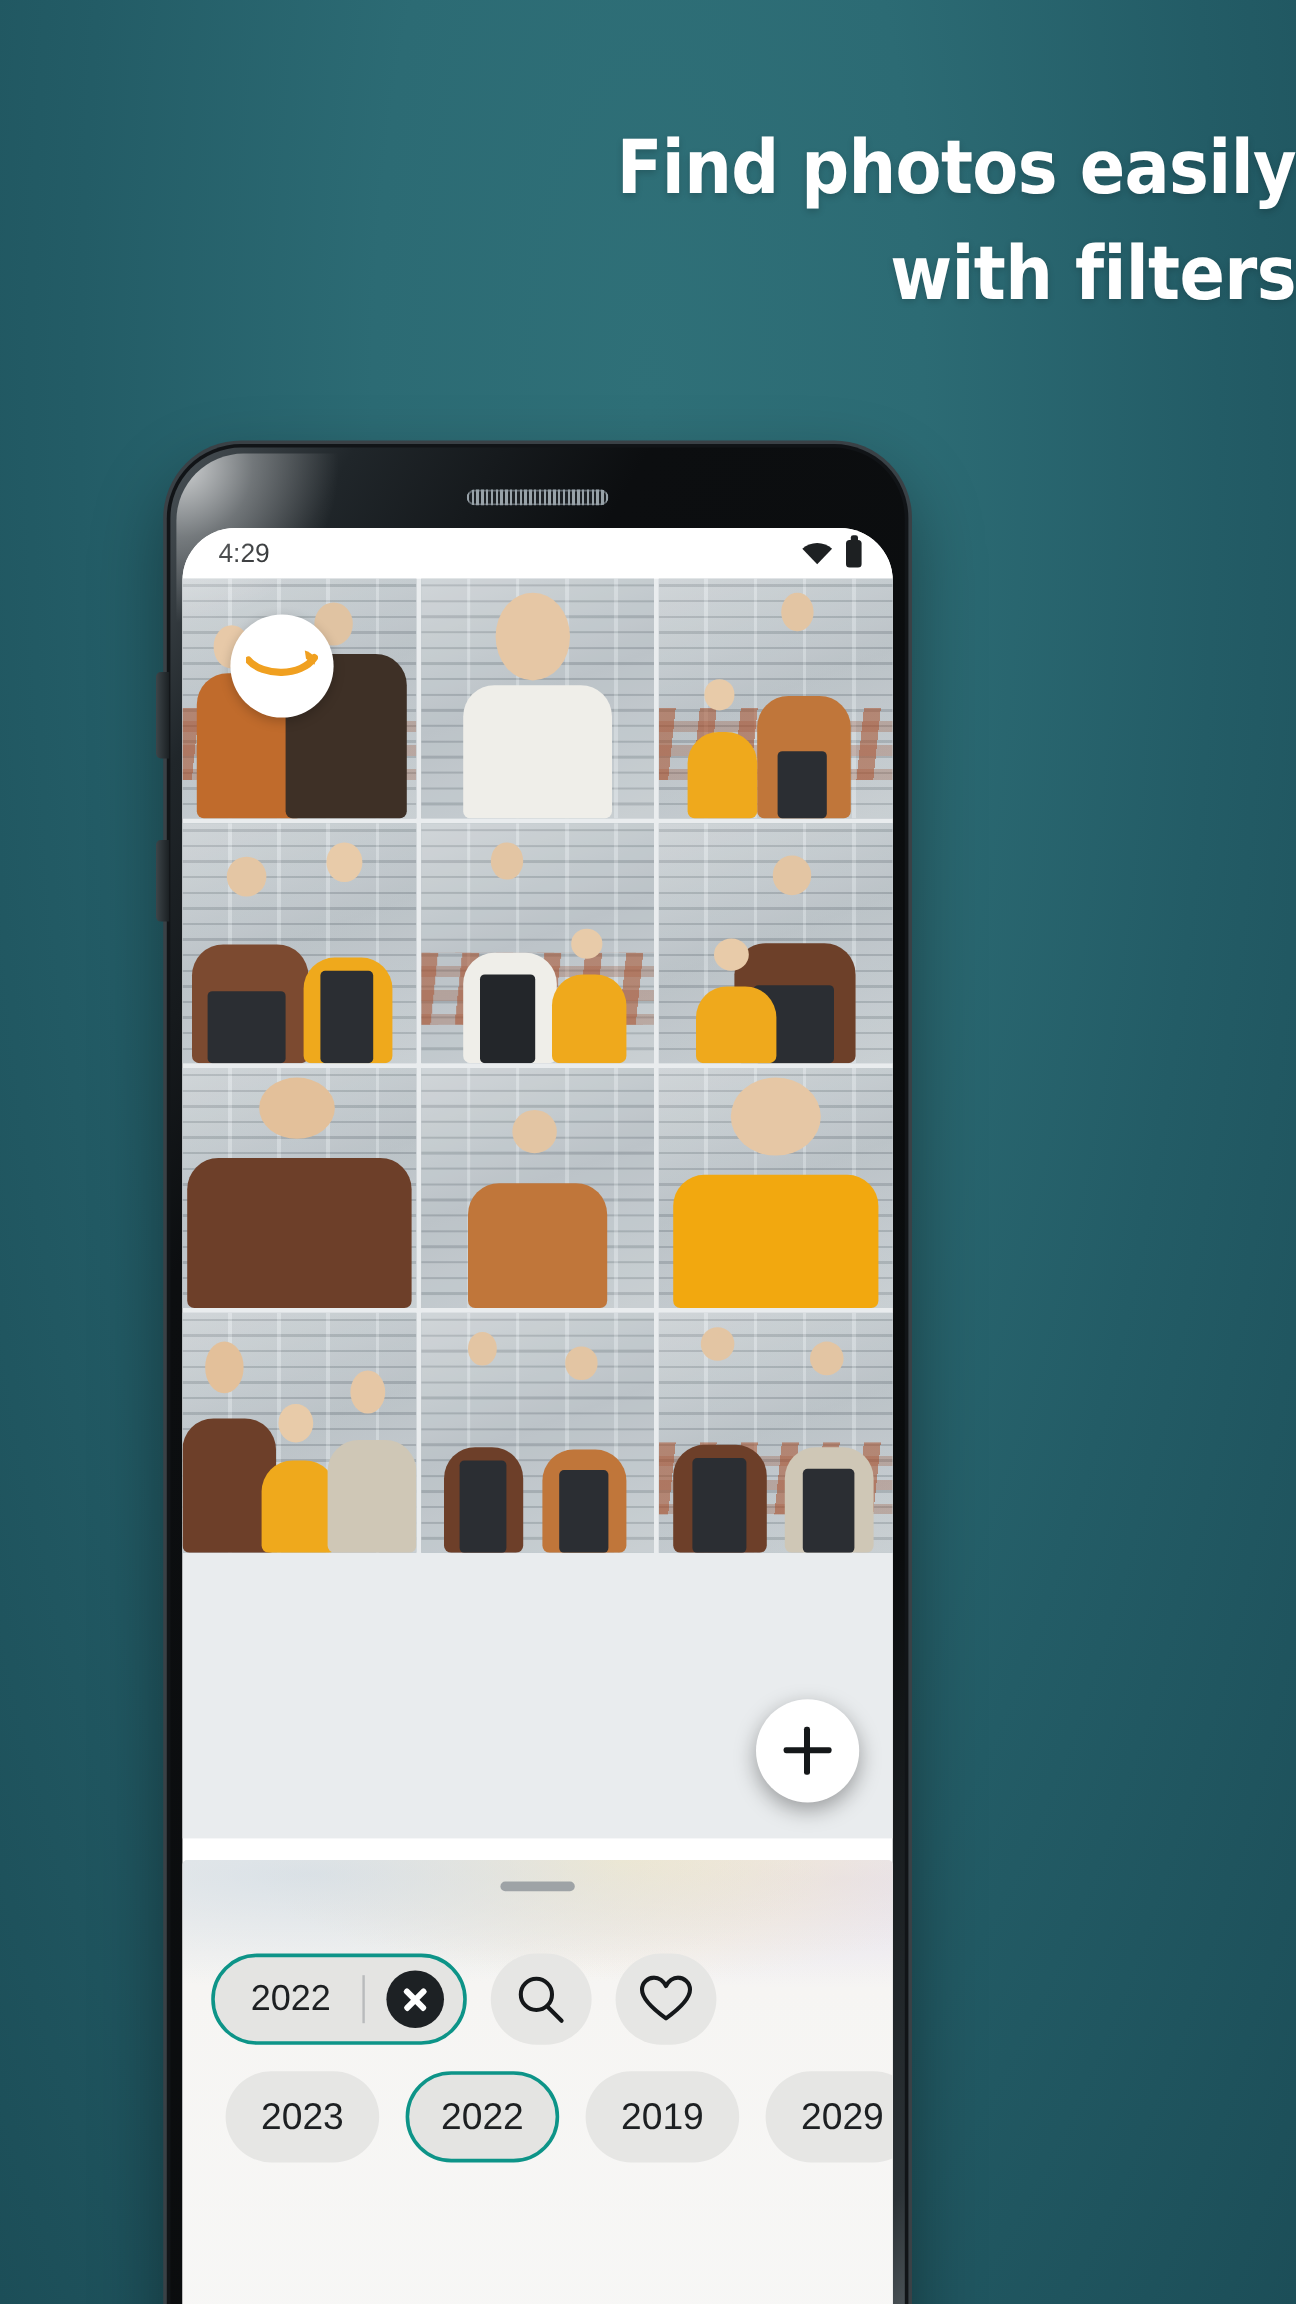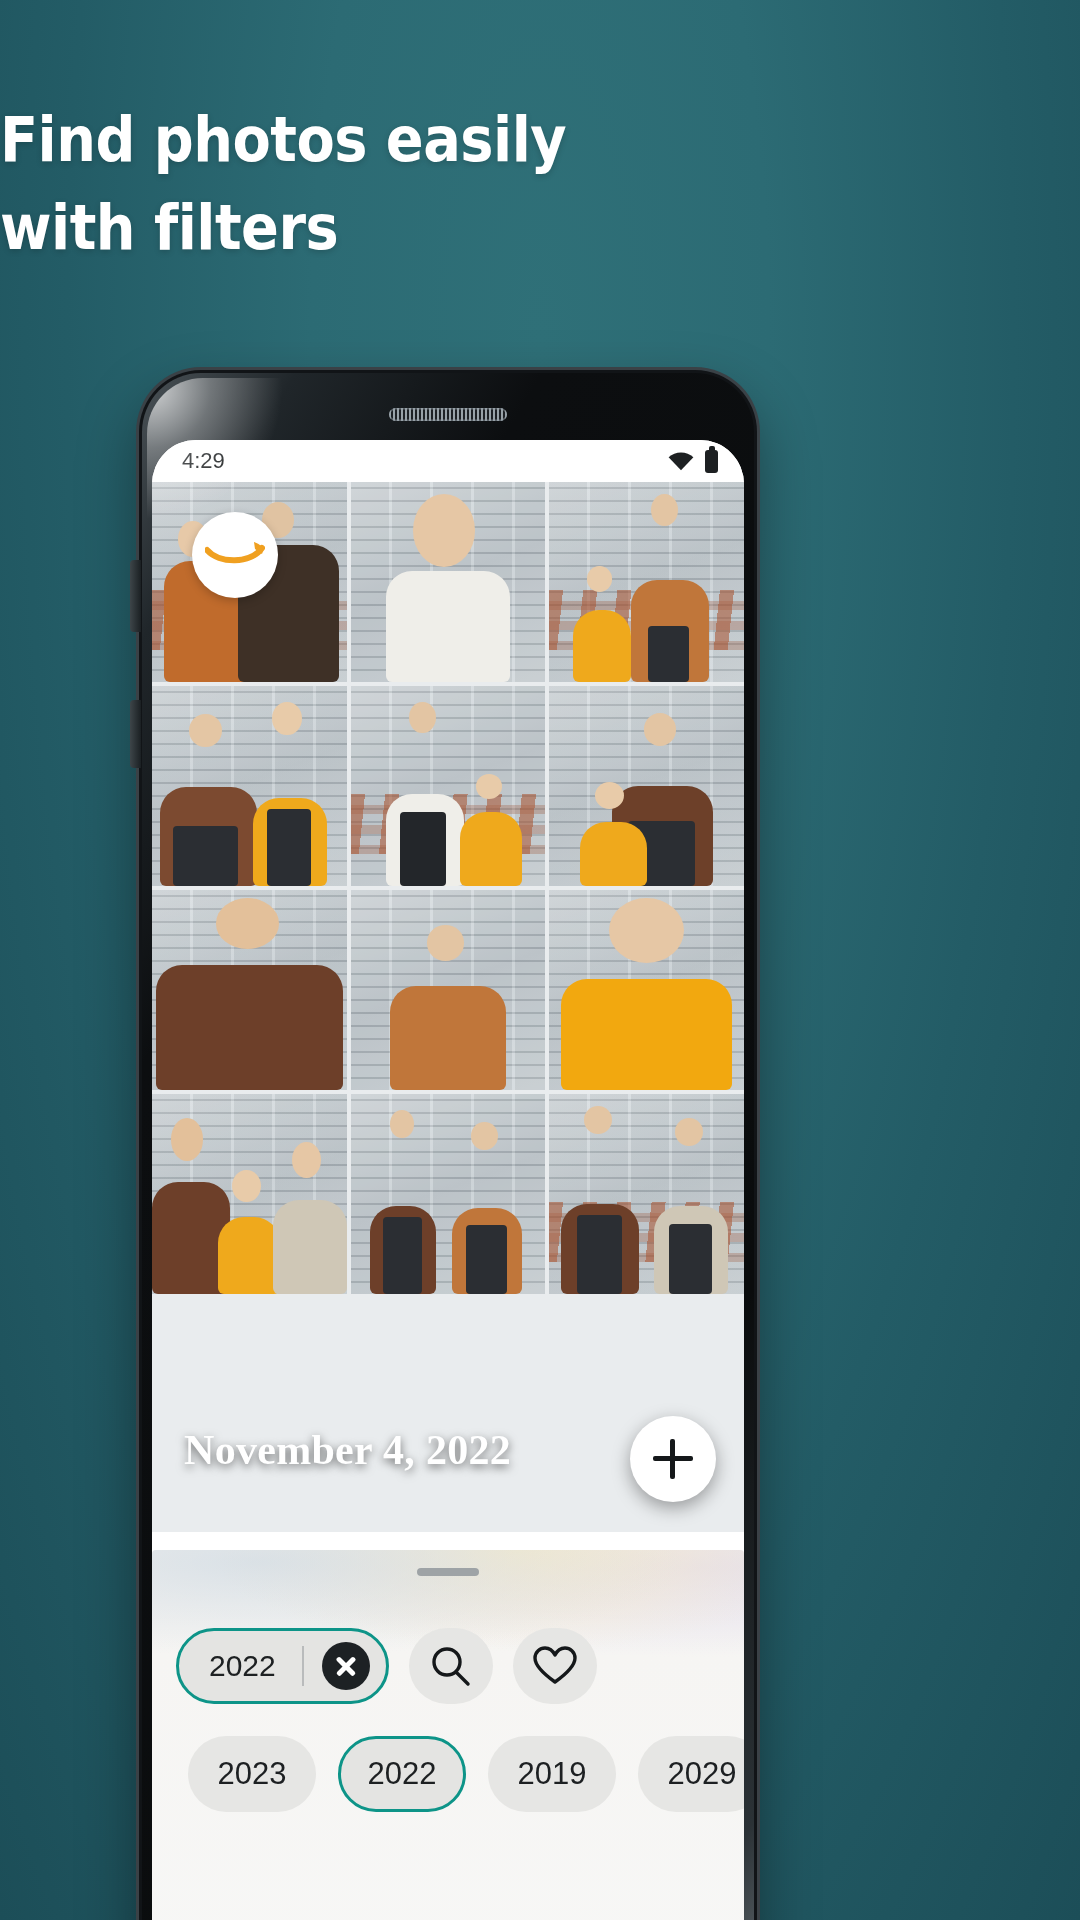--- a/index.html
+++ b/index.html
@@ -8,21 +8,21 @@
     font-family: "Liberation Sans", sans-serif;
     background: radial-gradient(ellipse at 50% 18%, #2f7078 0%, #2c6b74 30%, #235c66 62%, #1c4e58 100%);
     position: relative;
     overflow: hidden;
   }
 
   
   .headline {
     position: absolute;
     top: 96px; left: 0; right: 0;
-    text-align: left;
+    text-align: right;
     color: #ffffff;
     font-weight: bold;
     font-size: 62px;
     line-height: 1.42;
     letter-spacing: -0.5px;
     font-family: "DejaVu Sans", sans-serif;
     font-stretch: condensed;
     text-shadow: 0 2px 6px rgba(0,0,0,0.18);
   }
   .headline span { display: block; }
@@ -213,21 +213,21 @@
     background: #9ea3a6;
   }
 
   .chip-row {
     position: absolute; left: 0; right: 0;
     display: flex; align-items: flex-end; gap: 20px;
     padding-left: 24px;
     white-space: nowrap;
   }
   .chip-row.r1 { top: 78px; }
-  .chip-row.r2 { top: 186px; padding-left: 36px; gap: 22px; }
+  .chip-row.r2 { top: 176px; padding-left: 36px; gap: 22px; }
   .chip-row.r3 { top: 290px; padding-left: 32px; gap: 20px; }
 
   .chip {
     height: 76px;
     border-radius: 38px;
     background: #e6e6e4;
     display: flex; align-items: center; justify-content: center;
     font-size: 30px;
     color: #1d2022;
     padding: 0 34px;
@@ -425,21 +425,20 @@
           <div class="body" style="left:0;width:100%;height:48%;background:#6d3f29"></div>
           <div class="legs" style="left:20%;width:58%;height:42%"></div>
         </div>
         <div class="fig" style="left:54%;width:38%;height:88%">
           <div class="head" style="left:28%;top:0;width:38%;height:16%;background:#e3c5a3"></div>
           <div class="body" style="left:0;width:100%;height:50%;background:#cfc7b6"></div>
           <div class="legs" style="left:20%;width:58%;height:40%"></div>
         </div>
       </div>
 
-      <div class="date-caption">November 4, 2022</div>
 
       <div class="amazon-badge">
         <svg width="60" height="30" viewBox="0 0 60 30">
           <path d="M2 10 C14 24, 46 24, 57 8" stroke="#f0a020" stroke-width="6" fill="none" stroke-linecap="round"></path>
           <path d="M49 2 C56 4, 59 9, 57 14 L50 9 Z" fill="#f0a020"></path>
         </svg>
       </div>
 
       <div class="fab">
         <div class="plus"></div>

